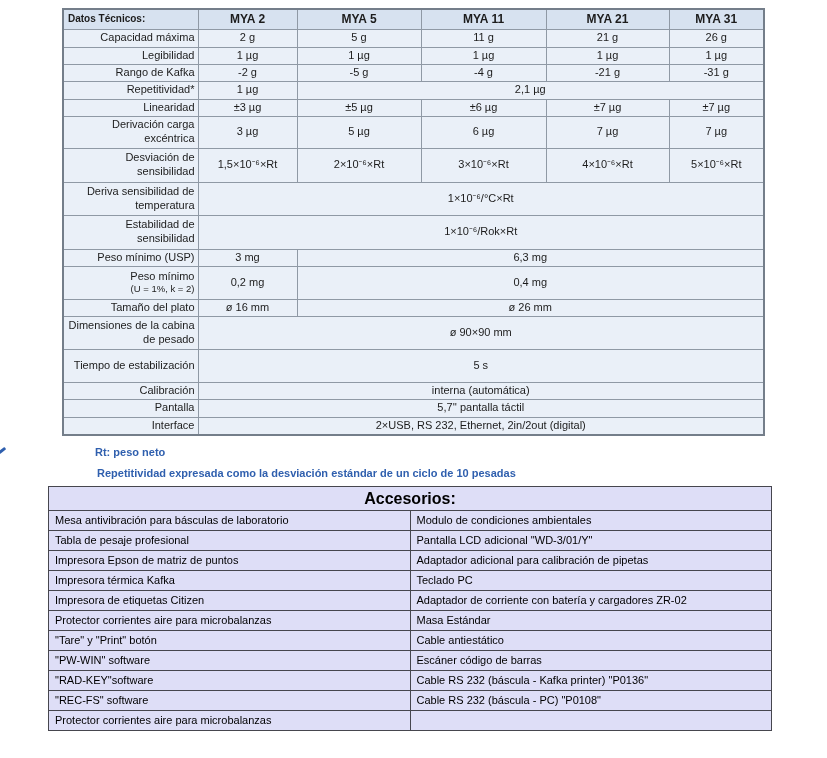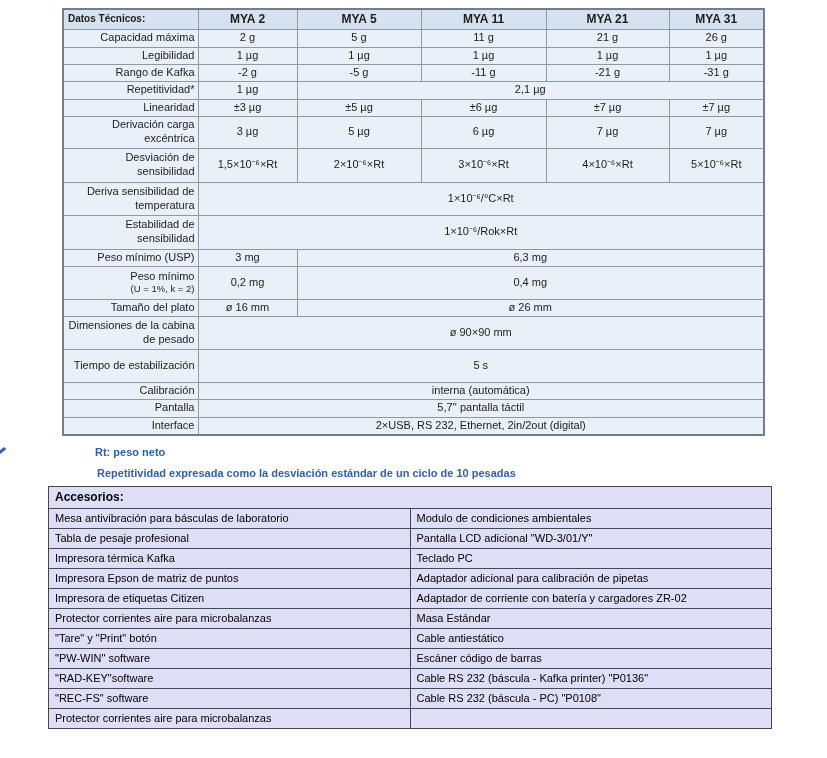--- a/index.html
+++ b/index.html
@@ -42,21 +42,21 @@
   
   #t2{position:absolute;left:48px;top:486px;width:724px;border:1px solid var(--t2-border)}
   #t2 th,#t2 td{
     border:1px solid var(--t2-border);
     background:var(--t2-bg);
     color:var(--t2-text);
     font-size:11px;line-height:1.2;
     text-align:left;vertical-align:middle;
     padding:2px 6px;overflow:hidden;
   }
-  #t2 thead th{text-align:left;font-weight:bold;font-size:12px}
+  #t2 thead th{text-align:center;font-weight:bold;font-size:16px}
 </style>
 </head>
 <body>
 
 <table id="t1">
   <colgroup>
       <col style="width: 135px;">
       <col style="width: 99px;">
       <col style="width: 124px;">
       <col style="width: 125px;">
@@ -87,21 +87,21 @@
         <td>1 µg</td>
         <td>1 µg</td>
         <td>1 µg</td>
         <td>1 µg</td>
         <td>1 µg</td>
       </tr>
       <tr style="height: 17px;">
         <td class="lbl"><span>Rango de Kafka</span></td>
         <td>-2 g</td>
         <td>-5 g</td>
-        <td>-11 g</td>
+        <td>-4 g</td>
         <td>-21 g</td>
         <td>-31 g</td>
       </tr>
       <tr style="height: 18px;">
         <td class="lbl"><span>Repetitividad*</span></td>
         <td>1 µg</td>
         <td colspan="4">2,1 µg</td>
       </tr>
       <tr style="height: 17px;">
         <td class="lbl"><span>Linearidad</span></td>
@@ -186,28 +186,28 @@
   <tbody>
       <tr style="height: 20px;">
         <td style="width: 346px;">Mesa antivibración para básculas de laboratorio</td>
         <td>Modulo de condiciones ambientales</td>
       </tr>
       <tr style="height: 20px;">
         <td style="width: 346px;">Tabla de pesaje profesional</td>
         <td>Pantalla LCD adicional "WD-3/01/Y"</td>
       </tr>
       <tr style="height: 20px;">
+        <td style="width: 346px;">Impresora Epson de matriz de puntos</td>
+        <td>Adaptador adicional para calibración de pipetas</td>
+      </tr>
+      <tr style="height: 20px;">
         <td style="width: 346px;">Impresora térmica Kafka</td>
         <td>Teclado PC</td>
       </tr>
       <tr style="height: 20px;">
-        <td style="width: 346px;">Impresora Epson de matriz de puntos</td>
-        <td>Adaptador adicional para calibración de pipetas</td>
-      </tr>
-      <tr style="height: 20px;">
         <td style="width: 346px;">Impresora de etiquetas Citizen</td>
         <td>Adaptador de corriente con batería y cargadores ZR-02</td>
       </tr>
       <tr style="height: 20px;">
         <td style="width: 346px;">Protector corrientes aire para microbalanzas</td>
         <td>Masa Estándar</td>
       </tr>
       <tr style="height: 20px;">
         <td style="width: 346px;">"Tare" y "Print" botón</td>
         <td>Cable antiestático</td>

